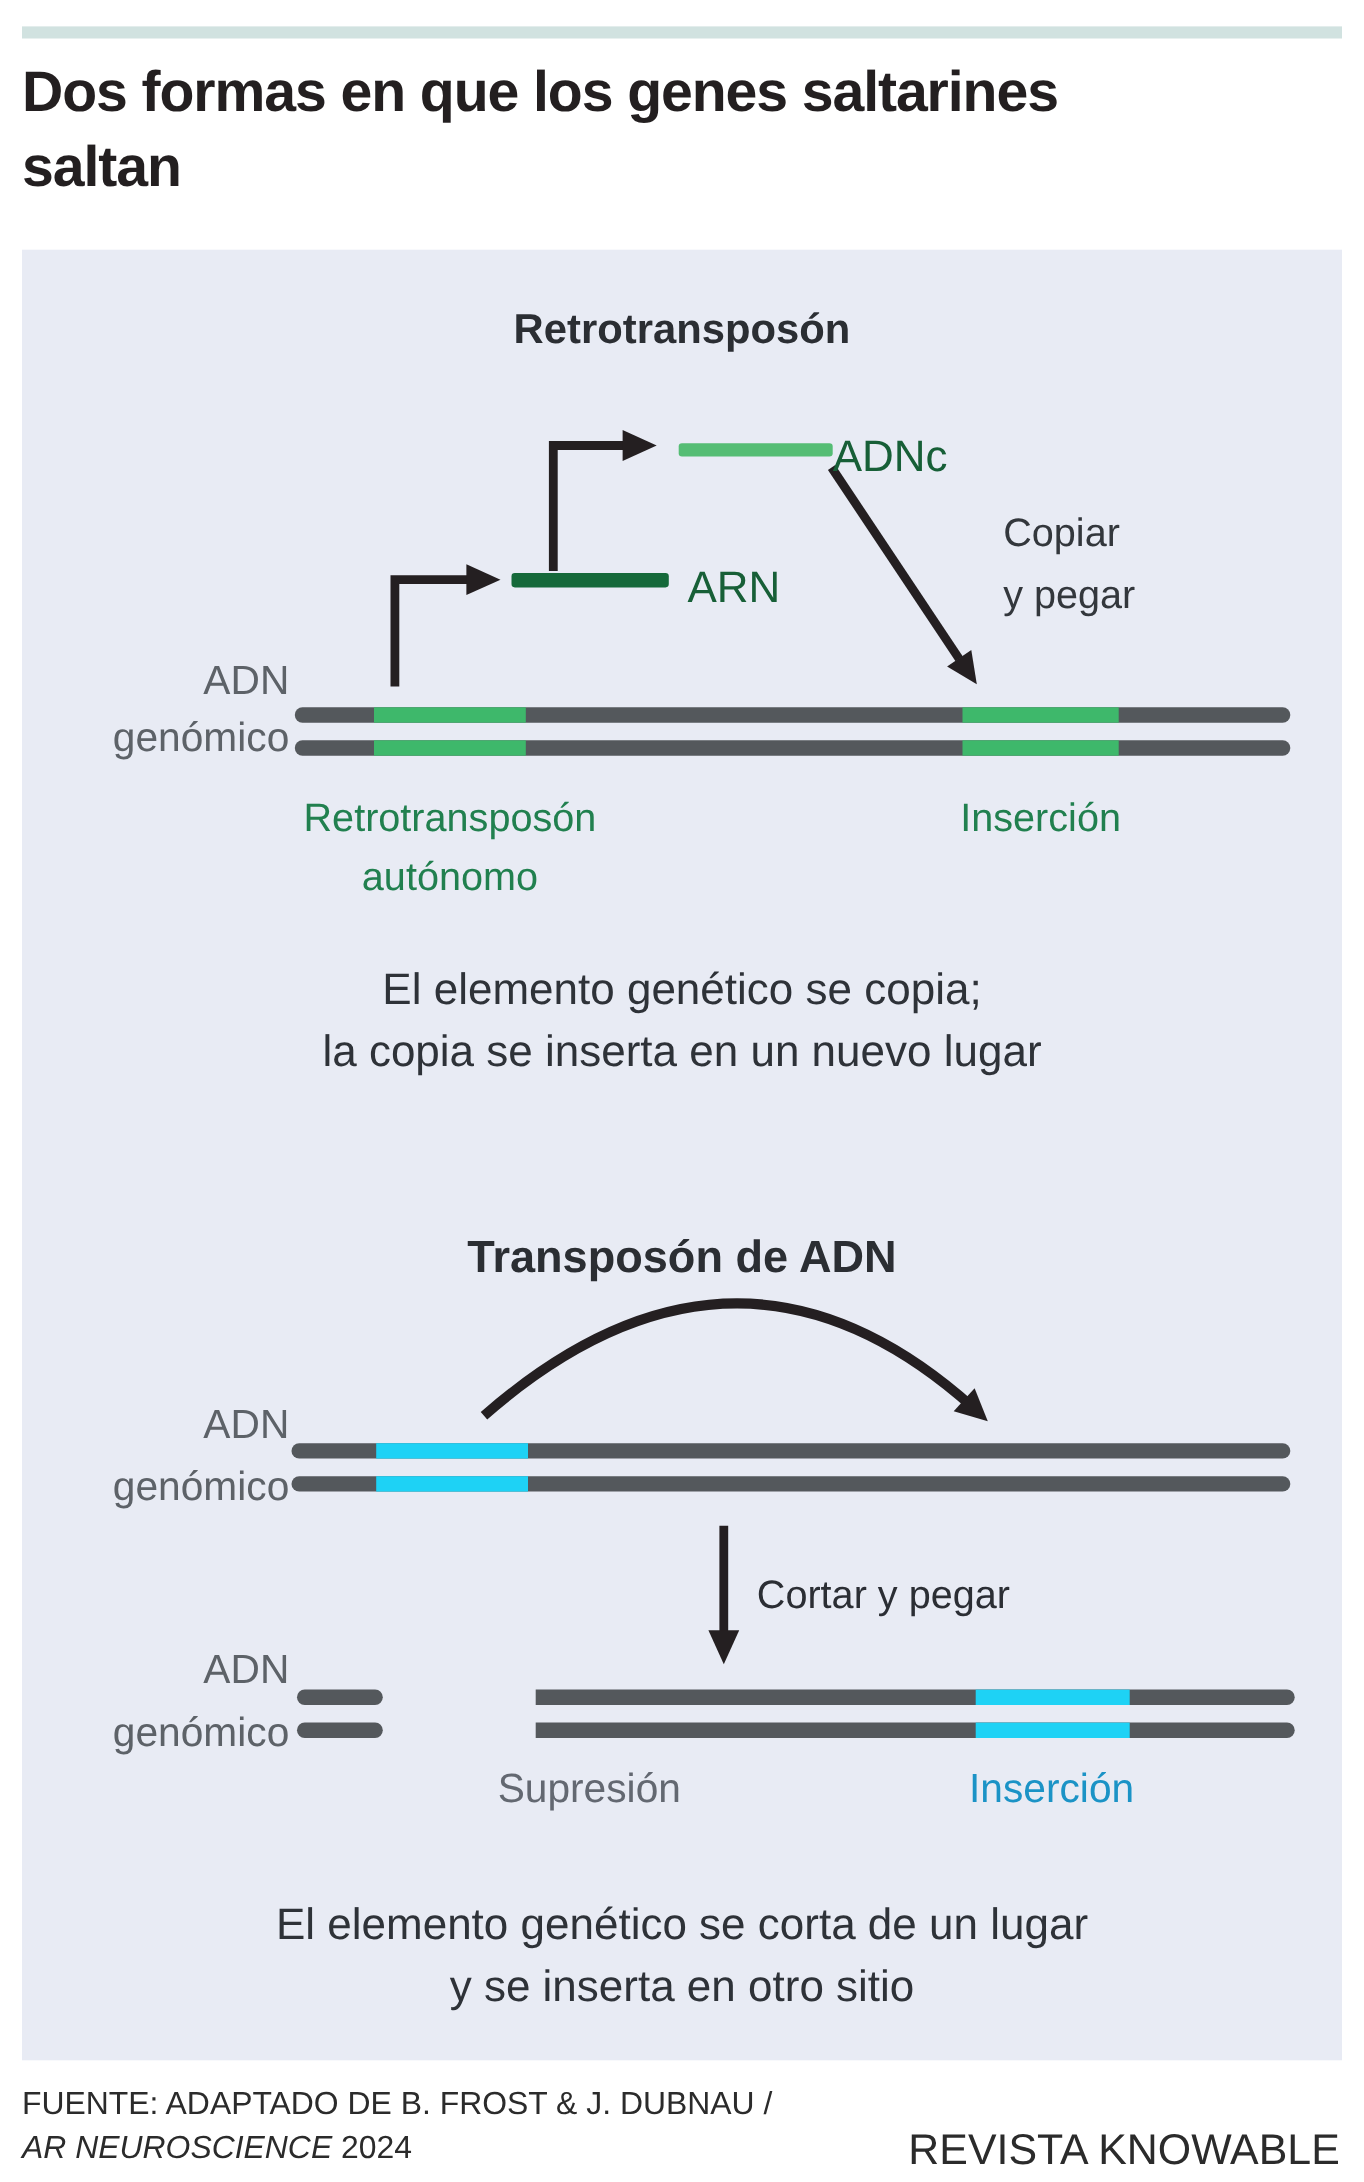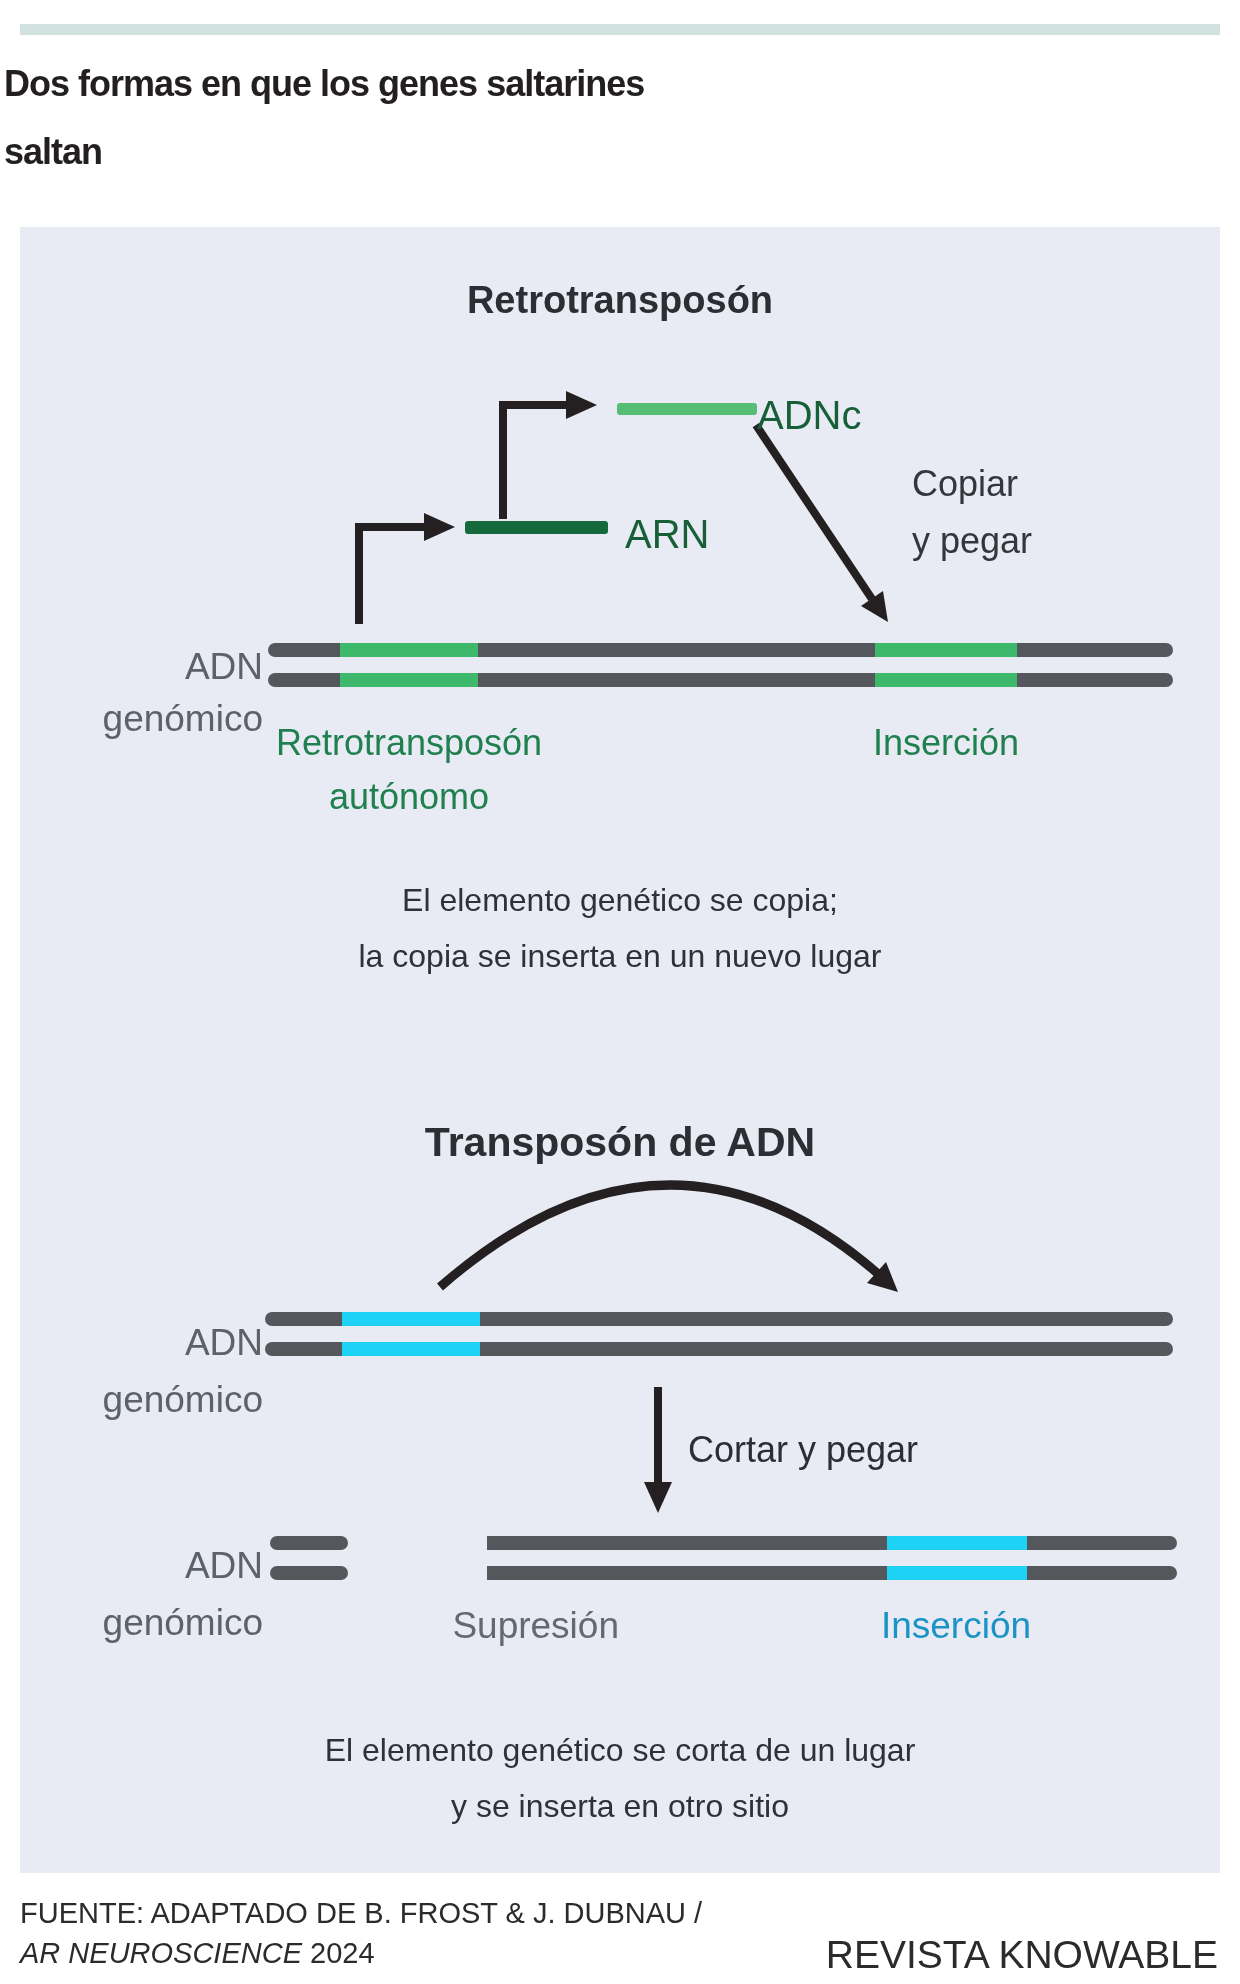--- a/index.html
+++ b/index.html
@@ -1,39 +1,39 @@
 <!DOCTYPE html>
 <html><head>
 <meta charset="utf-8">
 <style>
   html,body{margin:0;padding:0;background:#ffffff;}
   body{width:1240px;height:1984px;position:relative;font-family:"Liberation Sans",sans-serif;-webkit-font-smoothing:antialiased;}
   .abs{position:absolute;}
   #accent-bar{left:20px;top:24px;width:1200px;height:11px;background:#d1e2e0;}
-  #main-title{left:4px;top:50px;width:1030px;font-size:36px;line-height:68px;font-weight:bold;letter-spacing:-1px;color:#231f20;}
+  #main-title{left:20px;top:50px;width:1030px;font-size:52px;line-height:68px;font-weight:bold;letter-spacing:-1px;color:#231f20;}
   #panel{left:20px;top:227px;width:1200px;height:1646px;background:#e8ebf4;}
   #arrow-layer{left:0;top:0;width:1200px;height:1646px;}
 
   .section-heading{left:0;width:1200px;text-align:center;font-weight:bold;color:#2b2e33;}
   #retro-heading{top:52px;font-size:38px;}
   #dna-heading{top:892px;font-size:41px;}
 
   .strand{height:14px;background:#54585c;border-radius:7px;}
   .strand.flat-left{border-radius:0 7px 7px 0;}
   .seg-green{height:14px;background:#3eb86b;}
   .seg-cyan{height:14px;background:#1ed2f5;}
 
   #adnc-bar{left:597px;top:176px;width:140px;height:12px;background:#55bd74;border-radius:3px;}
   #arn-bar{left:445px;top:294px;width:143px;height:13px;background:#15693a;border-radius:3px;}
 
   .lbl-green-dark{font-size:40px;color:#175f37;}
   .lbl-green{font-size:36px;line-height:54px;color:#21804f;text-align:center;width:400px;}
-  .lbl-gray{font-size:37px;line-height:52px;color:#5d6268;text-align:right;margin-top:48px;}
+  .lbl-gray{font-size:37px;line-height:52px;color:#5d6268;text-align:right;}
   .lbl-dark{font-size:36px;color:#33373c;}
-  .caption{left:0;width:1200px;text-align:center;font-size:32px;line-height:56px;color:#2e3238;}
+  .caption{left:0;width:1200px;text-align:center;font-size:40px;line-height:56px;color:#2e3238;}
 
   #adnc-label{left:737px;top:166px;}
   #arn-label{left:605px;top:285px;}
   #copy-paste-label{left:892px;top:228px;line-height:57px;}
   #genomic-label-1{right:957px;top:366px;}
   #autonomous-label{left:189px;top:489px;}
   #insertion-label-1{left:726px;top:489px;}
   #retro-caption{top:645px;}
 
   #genomic-label-2{right:957px;top:1039px;line-height:57px;}

